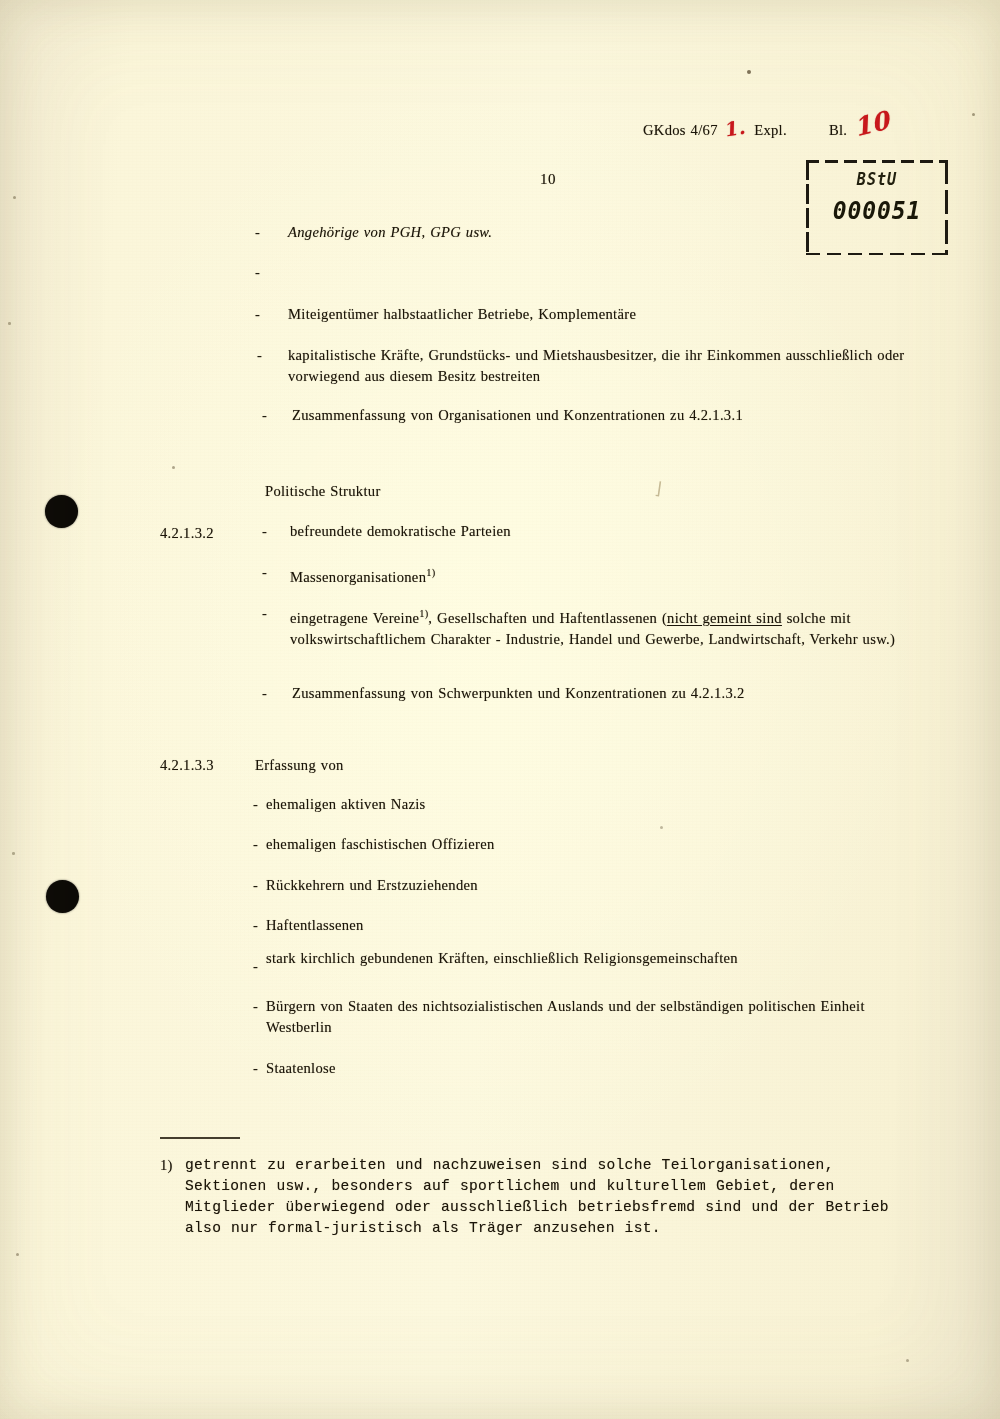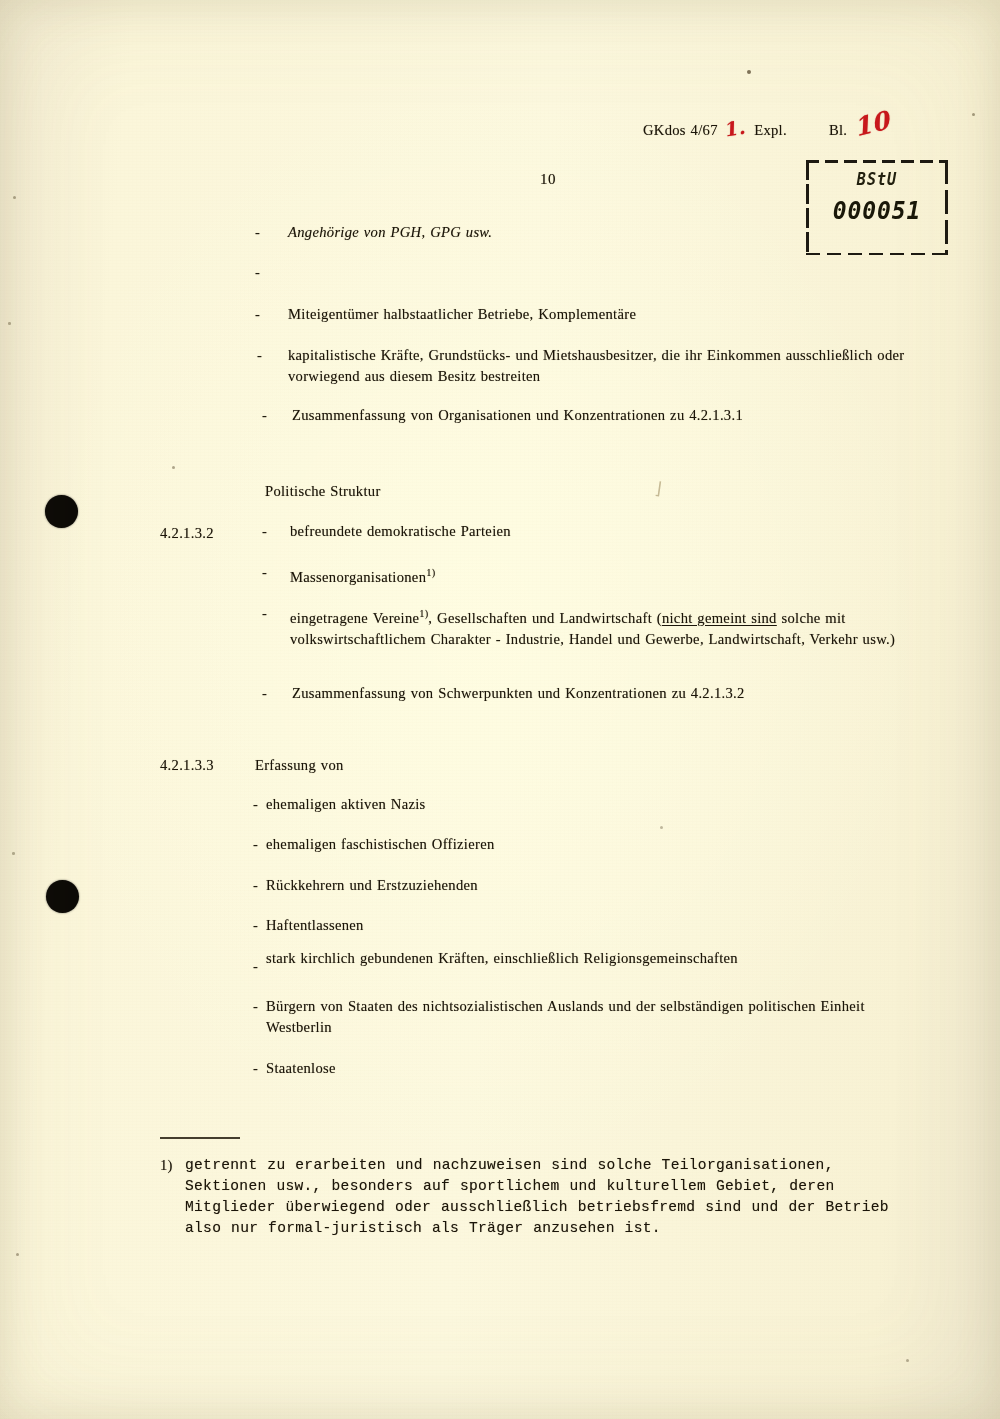--- a/index.html
+++ b/index.html
@@ -259,21 +259,21 @@
     <p>-</p>
   </div>
   <div class="blk" style="left:290px; top:562px; width:620px;">
     <p><span>Massenorganisationen</span><sup class="fn">1)</sup></p>
   </div>
 
   <div class="blk" style="left:262px; top:603px; width:40px;">
     <p>-</p>
   </div>
   <div class="blk" style="left:290px; top:603px; width:622px;">
-    <p><span>eingetragene Vereine</span><sup class="fn">1)</sup><span>, Gesellschaften und Landwirtschaft (</span><span class="ul">nicht gemeint sind</span><span> solche mit volkswirtschaftlichem Charakter - Industrie, Handel und Gewerbe, Landwirtschaft, Verkehr usw.)</span></p>
+    <p><span>eingetragene Vereine</span><sup class="fn">1)</sup><span>, Gesellschaften und Haftentlassenen (</span><span class="ul">nicht gemeint sind</span><span> solche mit volkswirtschaftlichem Charakter - Industrie, Handel und Gewerbe, Landwirtschaft, Verkehr usw.)</span></p>
   </div>
 
   <div class="blk" style="left:262px; top:683px; width:40px;">
     <p>-</p>
   </div>
   <div class="blk" style="left:292px; top:683px; width:660px;">
     <p>Zusammenfassung von Schwerpunkten und Konzentrationen zu 4.2.1.3.2</p>
   </div>
 
   <div class="blk" style="left:160px; top:755px; width:120px;">

